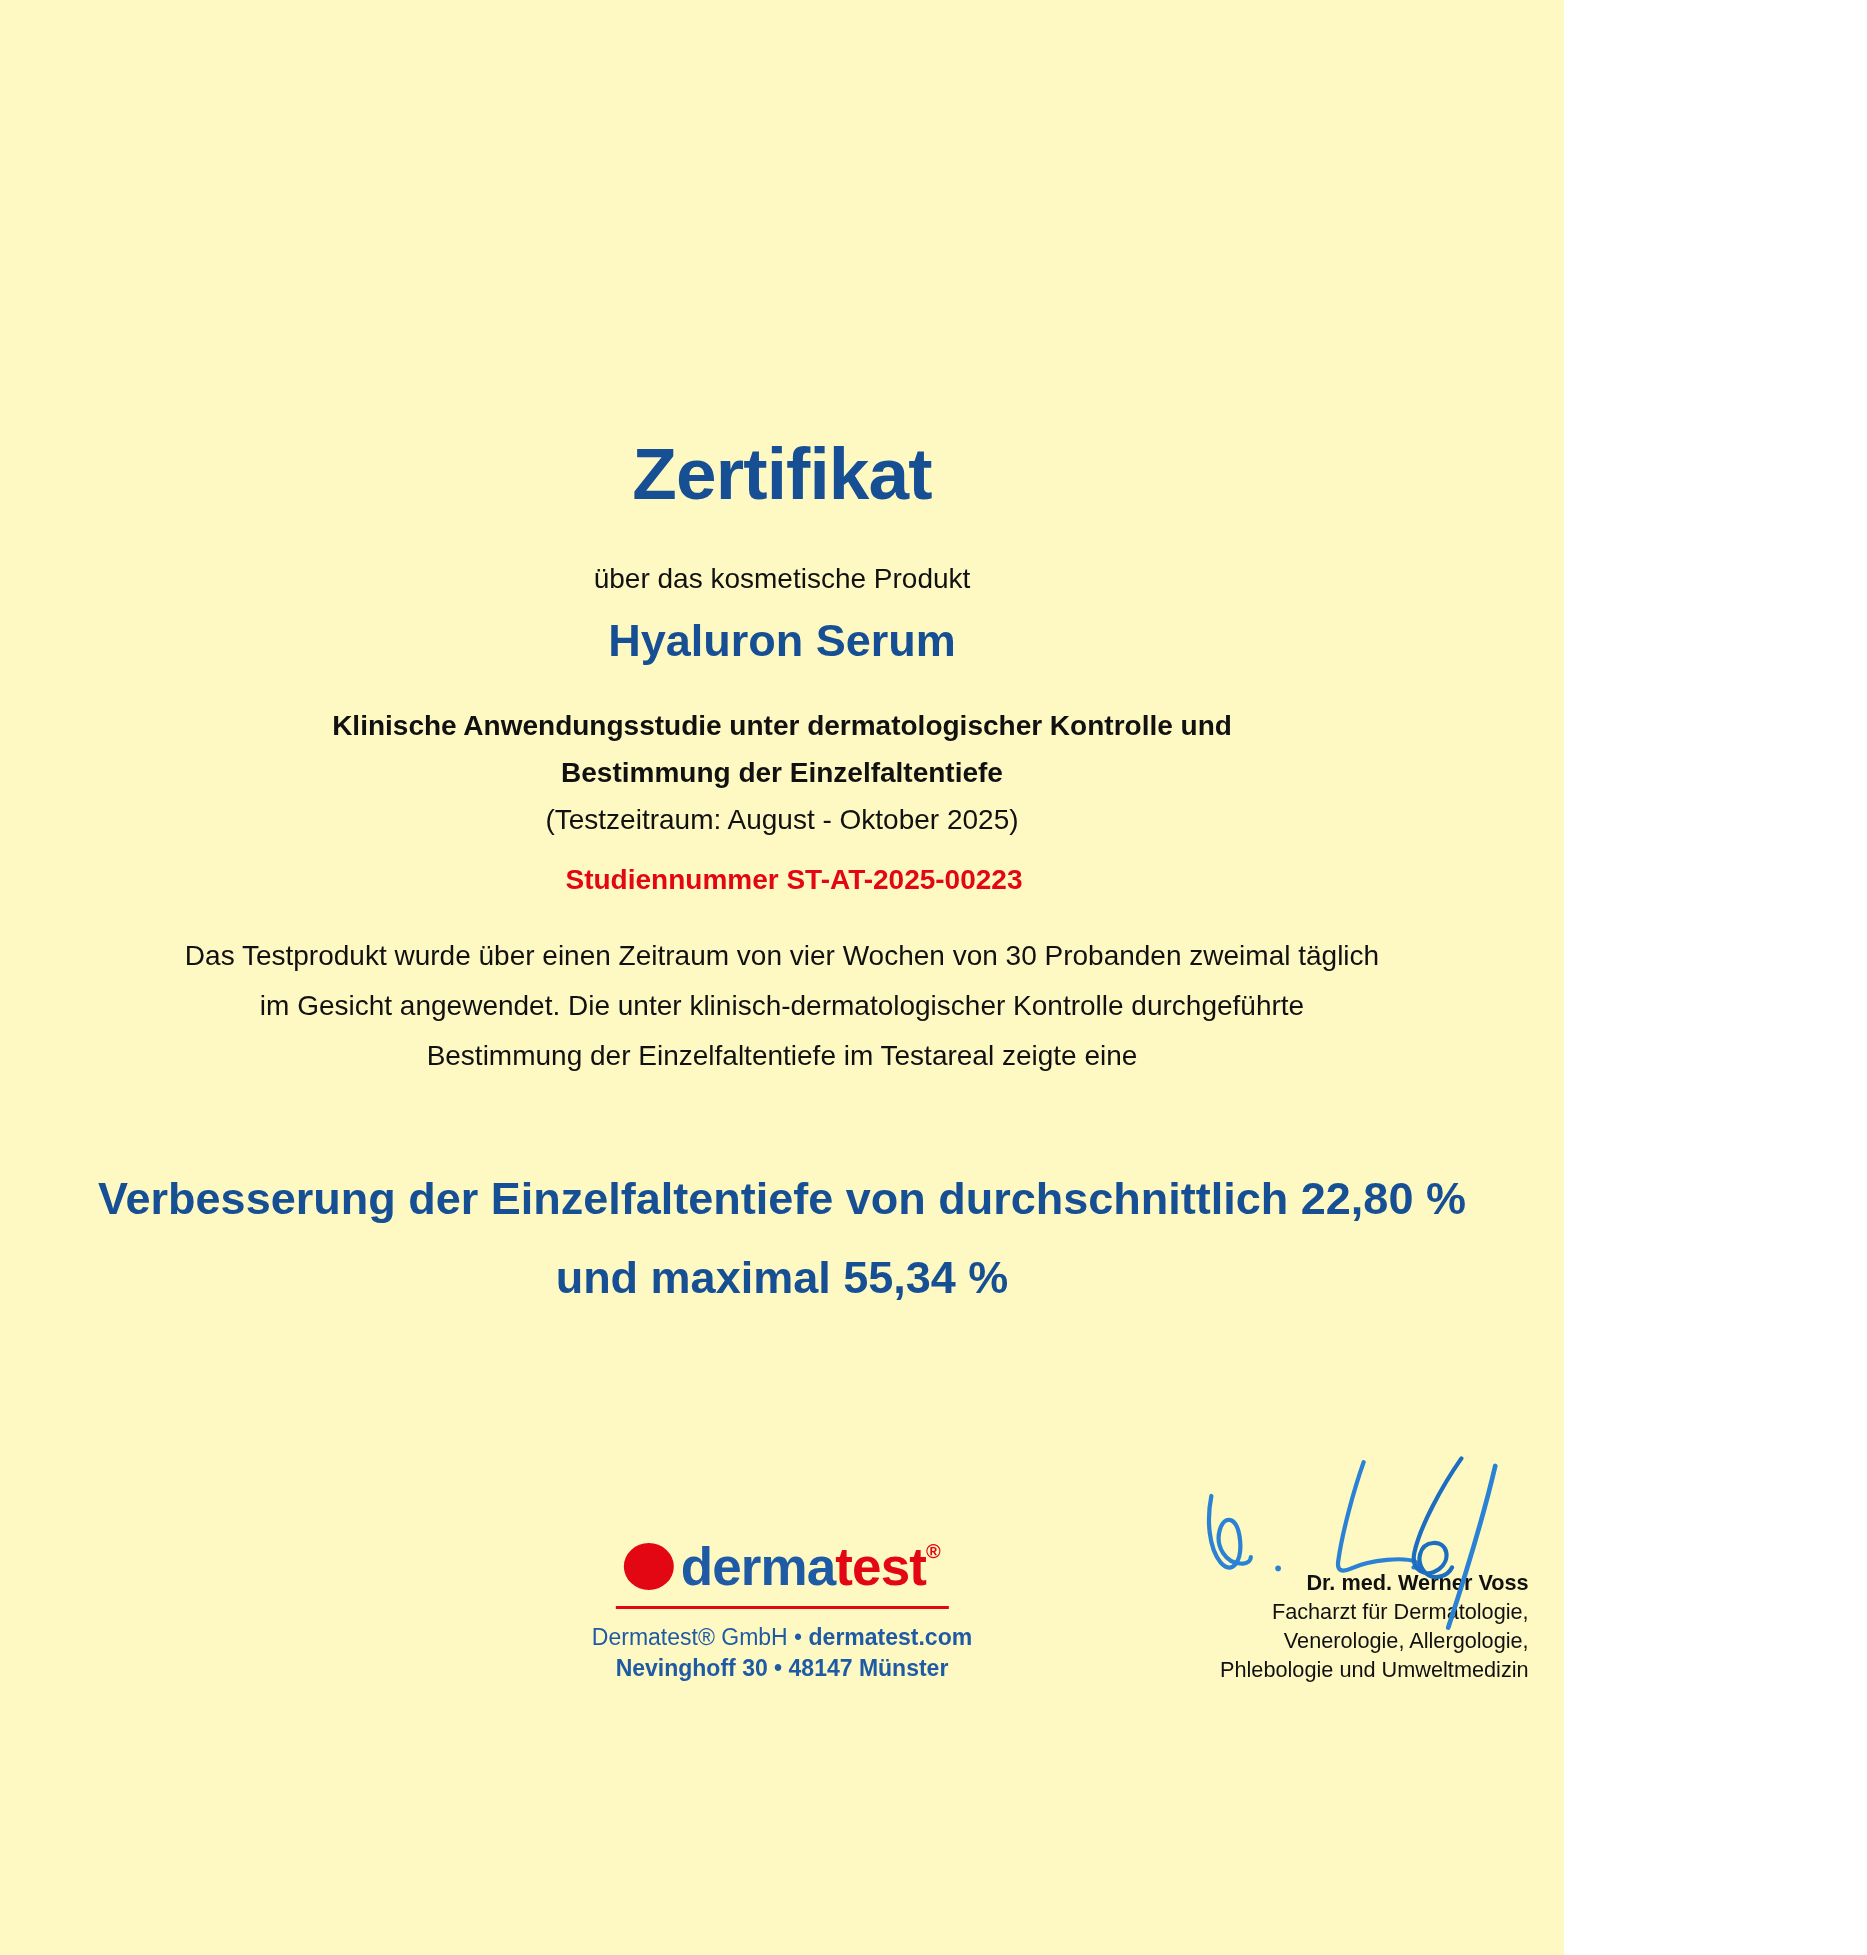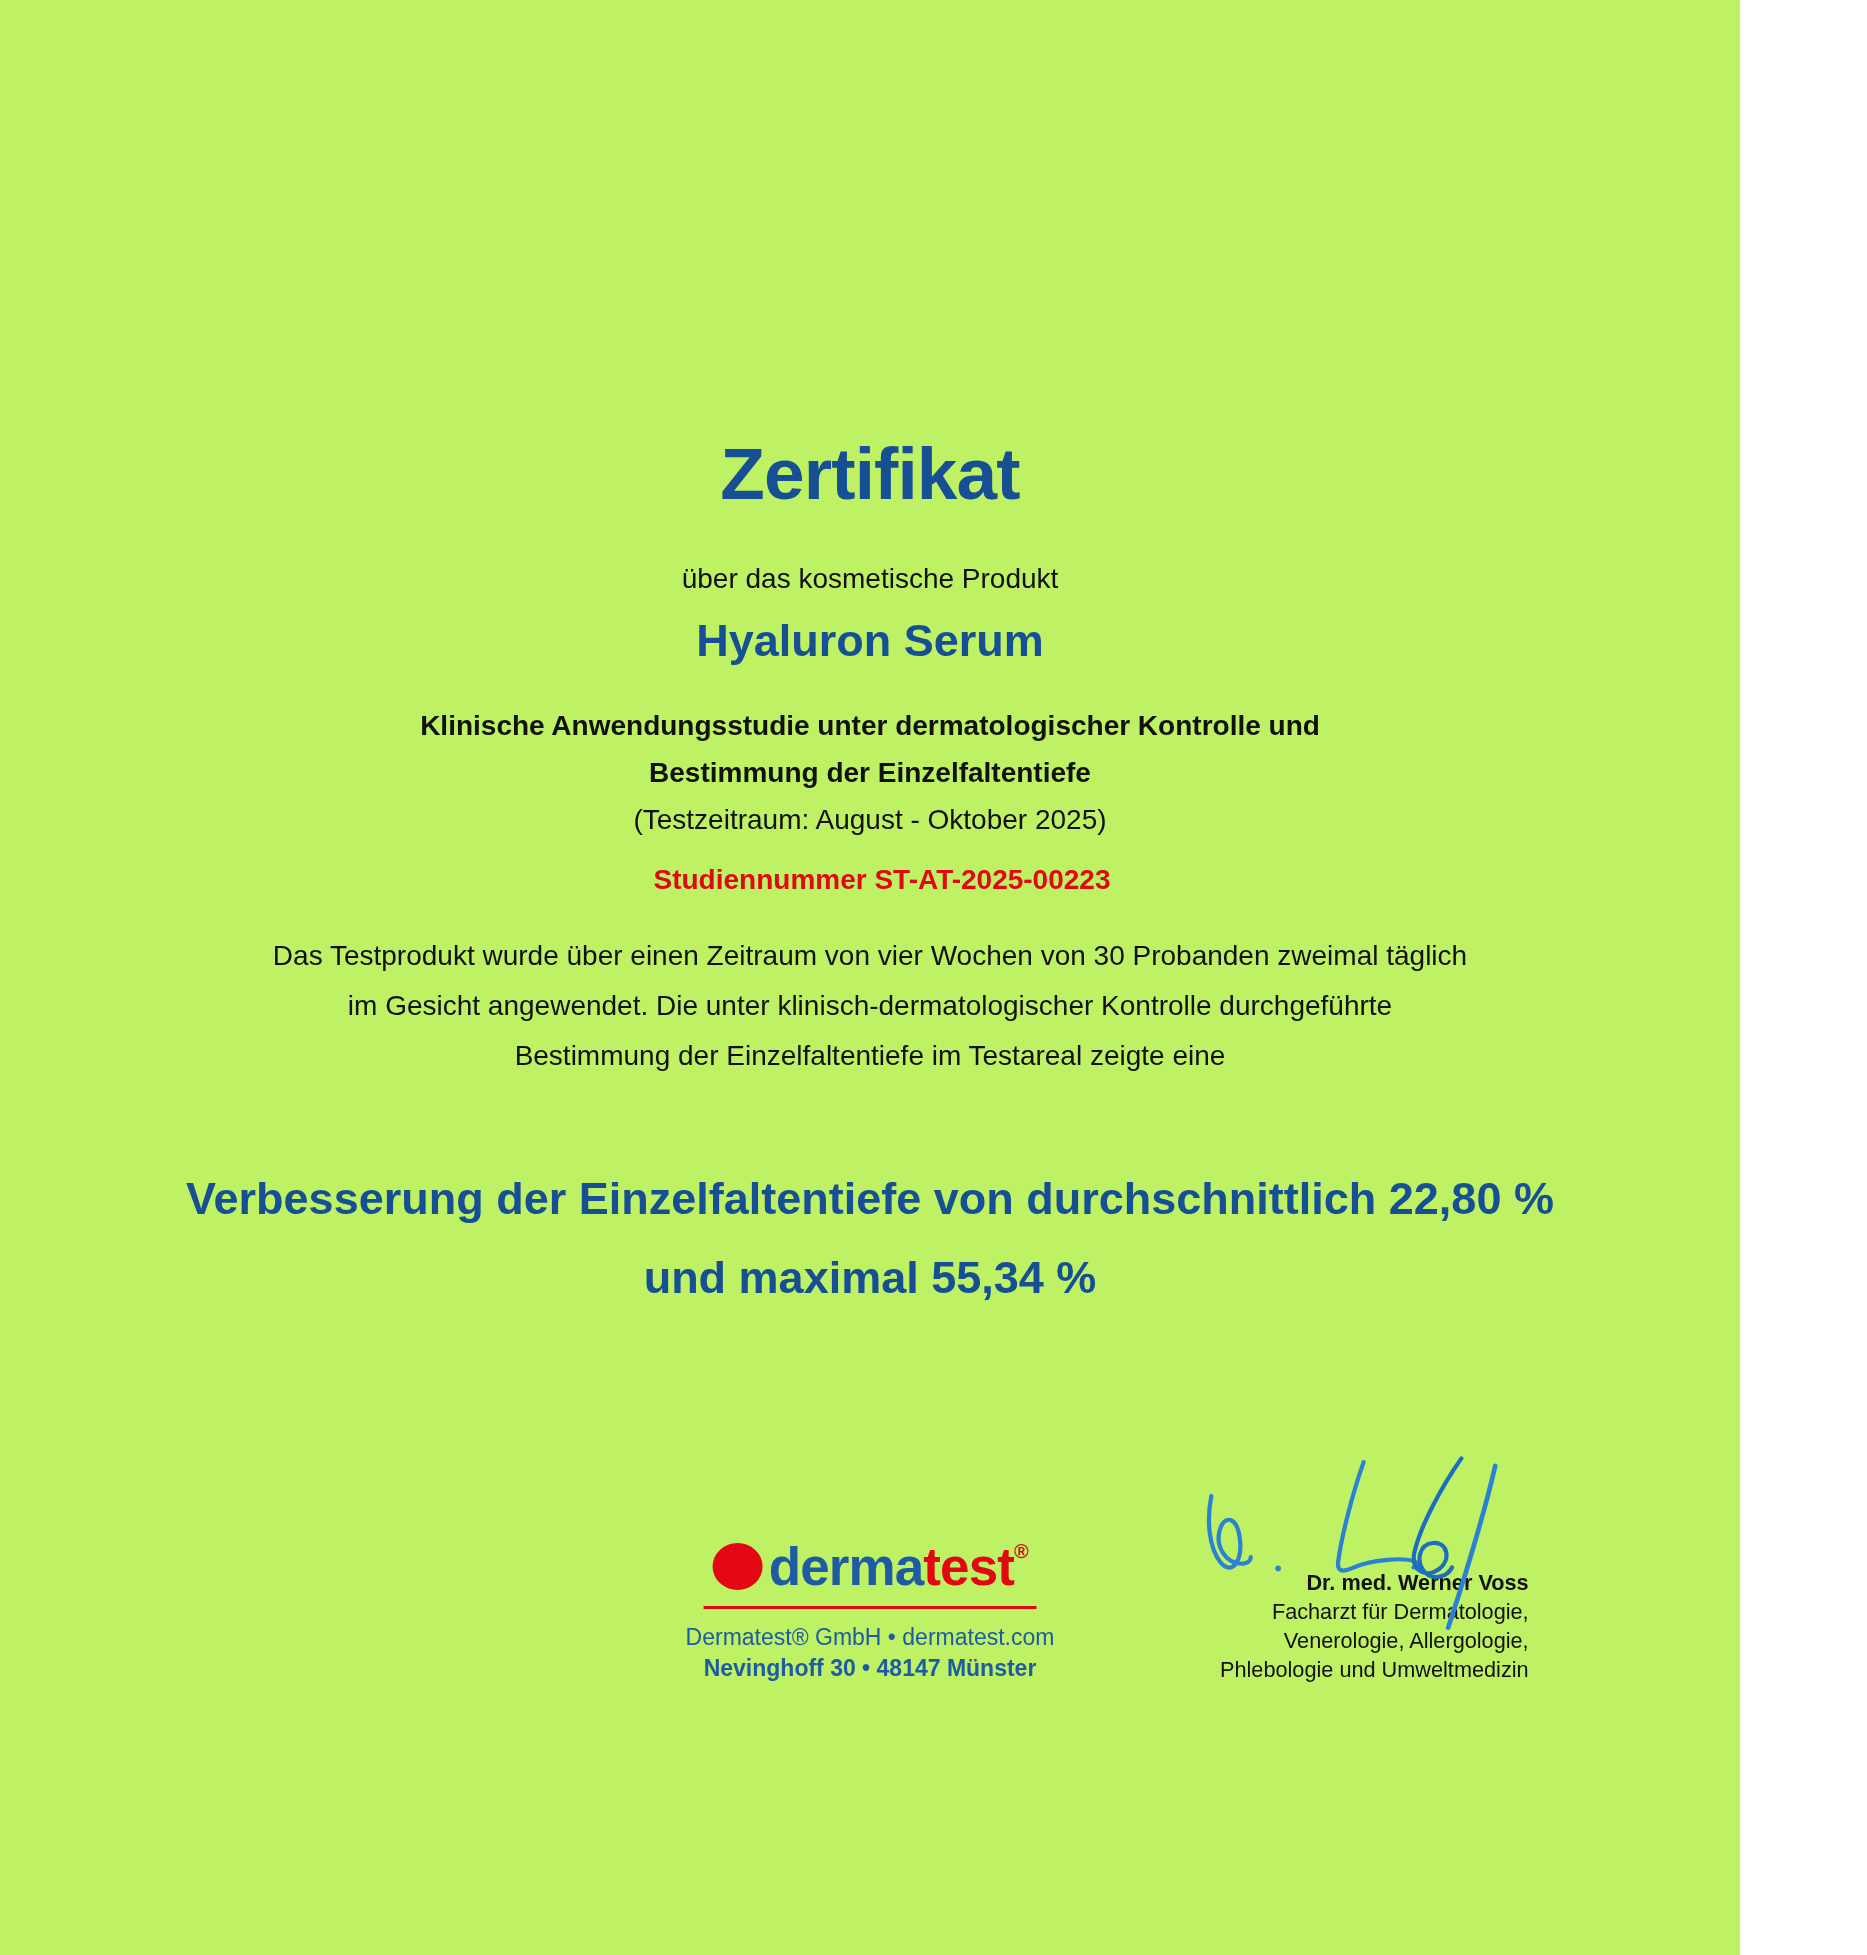--- a/index.html
+++ b/index.html
@@ -2,23 +2,23 @@
 <html style="font-size:7.5px"><head>
 <meta charset="utf-8">
 <style>
   html, body {
     margin: 0;
     padding: 0;
     background: #ffffff;
   }
   .page {
     position: relative;
-    width: 1740px;
+    width: 1564px;
     height: 1955px;
-    background: #bef264;
+    background: #fef9c3;
     font-family: "Liberation Sans", sans-serif;
     overflow: hidden;
   }
   .centered {
     position: absolute;
     left: 0;
     width: 100%;
     text-align: center;
   }
   .title {
@@ -111,21 +111,21 @@
     height: 3.3px;
     background: #e30613;
   }
   .company-line {
     margin-top: 15px;
     font-size: 23px;
     color: #1f5aa5;
     font-weight: 400;
     white-space: nowrap;
   }
-  .company-line .site { font-weight: 400; }
+  .company-line .site { font-weight: 700; }
   .address-line {
     margin-top: 4px;
     font-size: 23px;
     color: #1f5aa5;
     font-weight: 700;
     white-space: nowrap;
   }
   .signature-svg {
     position: absolute;
     left: 1198px;

